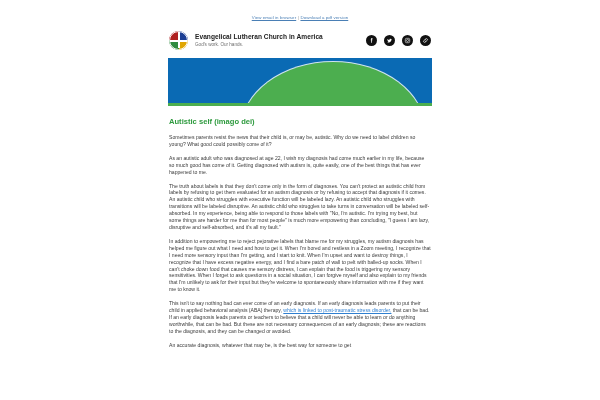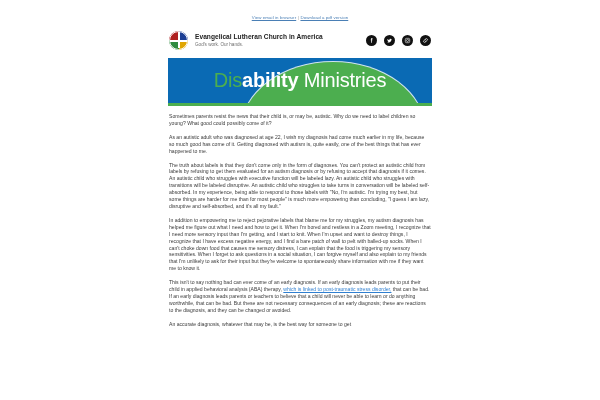--- a/index.html
+++ b/index.html
@@ -218,26 +218,26 @@
             <path d="M10 14a3.6 3.6 0 0 0 5.2.3l2.6-2.6a3.6 3.6 0 0 0-5.1-5.1l-1.5 1.5"></path>
             <path d="M14 10a3.6 3.6 0 0 0-5.2-.3l-2.6 2.6a3.6 3.6 0 0 0 5.1 5.1l1.5-1.5"></path>
           </svg>
         </a>
 
       </div>
     </div>
 
     <div class="banner">
       <div class="arch"></div>
-      <div class="title"><span class="t-dis">Dis</span><span class="t-abil">ability</span><span class="t-min"> Ministries</span></div>
     </div>
     <div class="banner-rule"></div>
 
     <div class="article">
 
+      <div class="art-title">Autistic self (imago dei)</div>
 
       <div class="para">Sometimes parents resist the news that their child is, or may be, autistic. Why do we need to label children so young? What good could possibly come of it?</div>
       <div class="para">As an autistic adult who was diagnosed at age 22, I wish my diagnosis had come much earlier in my life, because so much good has come of it. Getting diagnosed with autism is, quite easily, one of the best things that has ever happened to me.</div>
       <div class="para">The truth about labels is that they don't come only in the form of diagnoses. You can't protect an autistic child from labels by refusing to get them evaluated for an autism diagnosis or by refusing to accept that diagnosis if it comes. An autistic child who struggles with executive function will be labeled lazy. An autistic child who struggles with transitions will be labeled disruptive. An autistic child who struggles to take turns in conversation will be labeled self-absorbed. In my experience, being able to respond to those labels with "No, I'm autistic. I'm trying my best, but some things are harder for me than for most people" is much more empowering than concluding, "I guess I am lazy, disruptive and self-absorbed, and it's all my fault."</div>
       <div class="para">In addition to empowering me to reject pejorative labels that blame me for my struggles, my autism diagnosis has helped me figure out what I need and how to get it. When I'm bored and restless in a Zoom meeting, I recognize that I need more sensory input than I'm getting, and I start to knit. When I'm upset and want to destroy things, I recognize that I have excess negative energy, and I find a bare patch of wall to pelt with balled-up socks. When I can't choke down food that causes me sensory distress, I can explain that the food is triggering my sensory sensitivities. When I forget to ask questions in a social situation, I can forgive myself and also explain to my friends that I'm unlikely to ask for their input but they're welcome to spontaneously share information with me if they want me to know it.</div>
 
       <div class="para"><span>This isn't to say nothing bad can ever come of an early diagnosis. If an early diagnosis leads parents to put their child in applied behavioral analysis (ABA) therapy, </span><a href="#">which is linked to post-traumatic stress disorder,</a><span> that can be bad. If an early diagnosis leads parents or teachers to believe that a child will never be able to learn or do anything worthwhile, that can be bad. But these are not necessary consequences of an early diagnosis; these are reactions to the diagnosis, and they can be changed or avoided.</span></div>
 
       <div class="para">An accurate diagnosis, whatever that may be, is the best way for someone to get</div>
 

